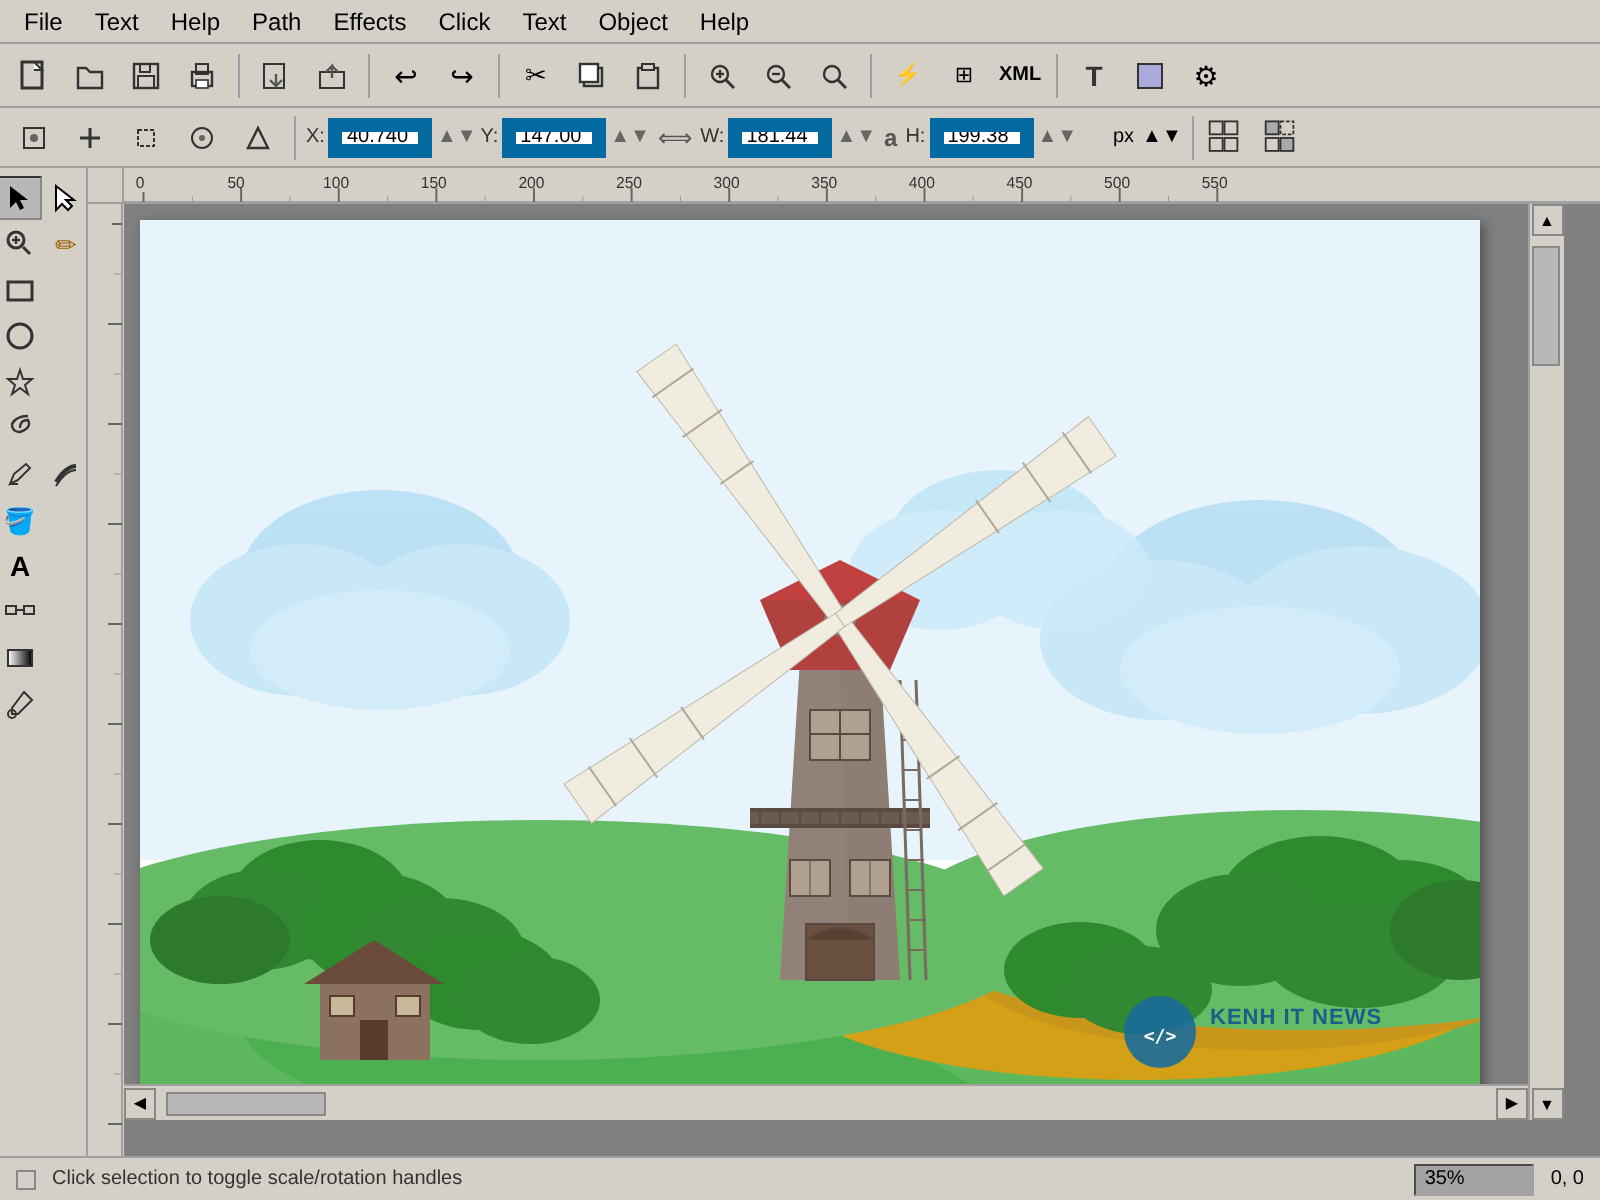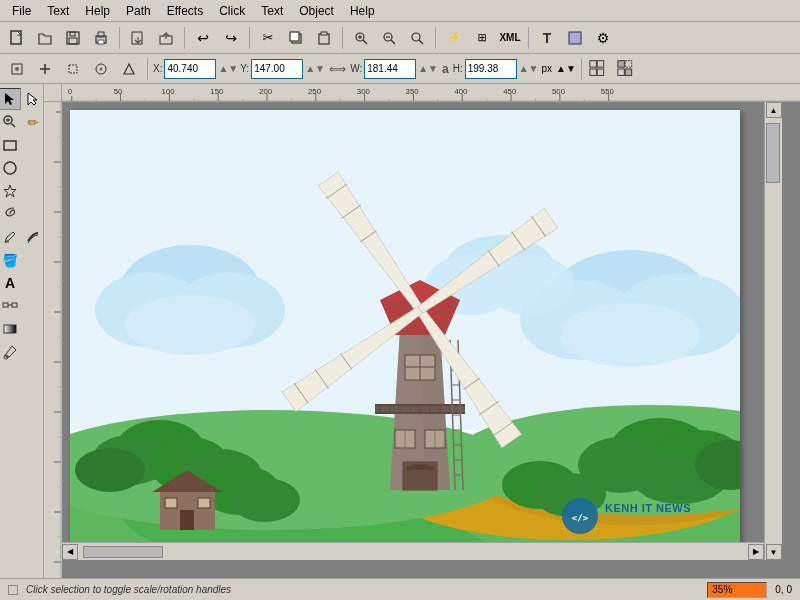--- a/index.html
+++ b/index.html
@@ -53,21 +53,21 @@
       padding: 2px 4px;
       border-bottom: 1px solid #a0a0a0;
       gap: 2px;
     }
     .coord-input {
       display: flex; align-items: center; gap: 2px;
     }
     .coord-label { font-size: 10px; color: #333; }
     .coord-field {
       width: 52px; height: 20px;
-      border: 1px solid #0369a1;
+      border: 7px solid #0369a1;
       background: white;
       font-size: 10px;
       padding: 0 2px;
     }
 
     
     #main {
       display: flex;
       width: 800px;
       height: calc(600px - 22px - 32px - 30px - 22px);
@@ -137,21 +137,21 @@
       background: #d4d0c8;
       border-top: 1px solid #a0a0a0;
       display: flex;
       align-items: center;
       padding: 0 8px;
       font-size: 10px;
       gap: 8px;
     }
     .status-field {
       border: 1px inset #a0a0a0;
-      background: #f97316;
+      background: #a3a3a3;
       padding: 1px 4px;
       height: 16px;
       min-width: 60px;
       font-size: 10px;
     }
 
     
     #windmill-svg {
       position: absolute;
       top: 0; left: 0;
@@ -312,21 +312,21 @@
     <span class="coord-label">W:</span>
     <input class="coord-field" value="181.44" style="">
     <span style="font-size:10px; color:#666;">▲▼</span>
   </div>
   <span style="font-size:12px; color:#555; margin: 0 2px; font-weight:bold;">a</span>
   <div class="coord-input">
     <span class="coord-label">H:</span>
     <input class="coord-field" value="199.38" style="">
     <span style="font-size:10px; color:#666;">▲▼</span>
   </div>
-  <span style="font-size:10px; margin-left:1px;">px</span>
+  <span style="font-size:10px; margin-left:16px;">px</span>
   <span style="font-size:10px; margin-left:2px;">▲▼</span>
   <div class="toolbar-sep"></div>
   <button class="toolbar-btn">
     <svg width="26" height="22" viewBox="0 0 26 22">
       <rect x="2" y="2" width="7" height="7" fill="none" stroke="#333" stroke-width="1"></rect>
       <rect x="10" y="2" width="7" height="7" fill="none" stroke="#333" stroke-width="1"></rect>
       <rect x="2" y="11" width="7" height="7" fill="none" stroke="#333" stroke-width="1"></rect>
       <rect x="10" y="11" width="7" height="7" fill="none" stroke="#333" stroke-width="1"></rect>
     </svg>
   </button>
@@ -718,16 +718,16 @@
           <div style="position:absolute; top:5px; width:14px; height:60px; background:#b8b8b8; border:1px solid #888; left:1px;"></div>
         </div>
         <div style="width:16px; height:16px; background:#d4d0c8; border:1px solid #888; display:flex;align-items:center;justify-content:center;font-size:8px;cursor:pointer;">▼</div>
       </div>
     </div>
   </div>
 </div>
 
 <div id="statusbar">
   <div style="width:10px; height:10px; border:1px solid #888; background:#d4d0c8;"></div>
-  <span style="flex:1; font-size:10px; color:#333;font-style:italic;">Click selection to toggle scale/rotation handles</span>
+  <span style="flex:1; font-size:10px; color:#333;">Click selection to toggle scale/rotation handles</span>
   <div class="status-field">35%</div>
   <div style="font-size:10px;">0, 0</div>
 </div>
 
 </body></html>

